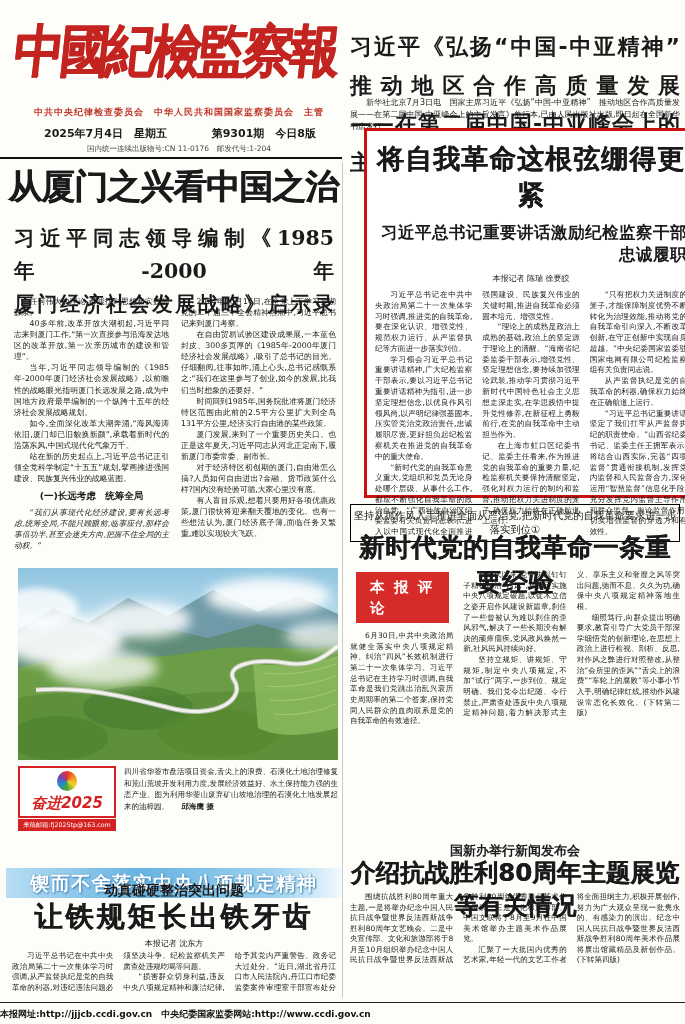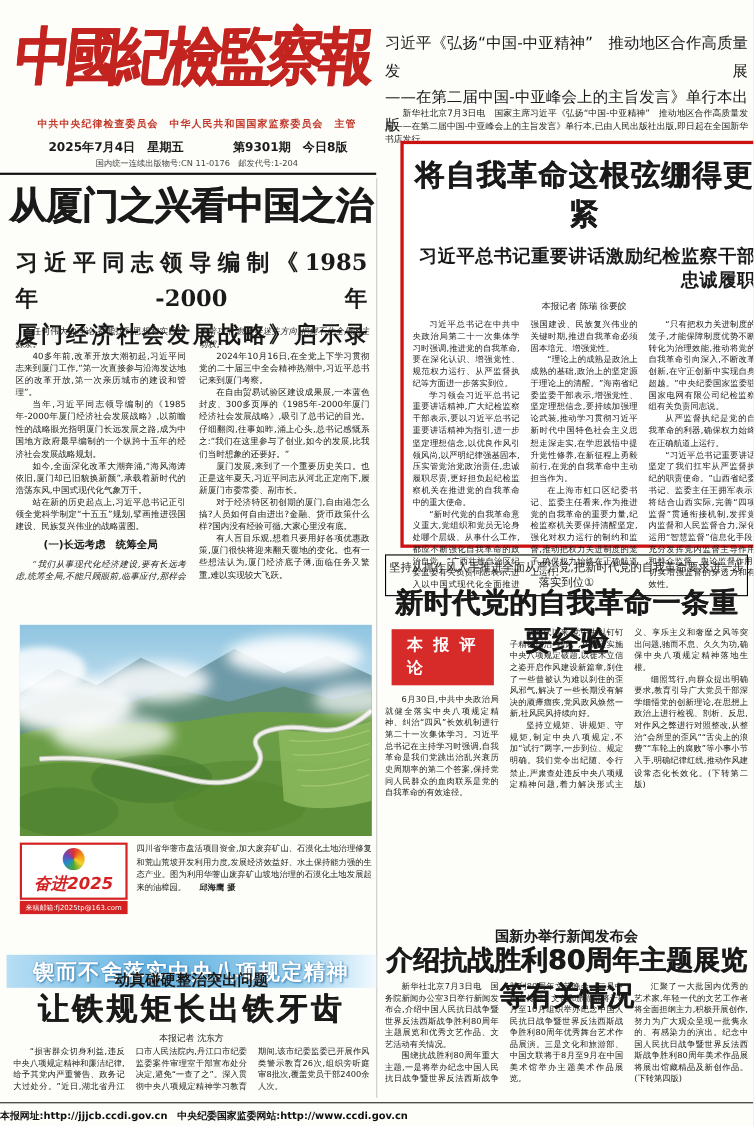--- a/index.html
+++ b/index.html
@@ -14,21 +14,21 @@
         text-shadow:1px 0 #c32420,0 1px #c32420;}
   .supervisor{left:14px;top:106px;width:330px;text-align:center;color:#c0392b;
         font-size:9px;font-weight:bold;letter-spacing:1px;}
   .daterow{left:44px;top:126px;width:272px;display:flex;justify-content:space-between;
         font-size:11px;font-weight:bold;}
   .pubcode{left:14px;top:144px;width:330px;text-align:center;font-size:7.5px;color:#444;}
   .rule-left{left:0;top:157px;width:342px;height:2px;background:#111;}
   .vdivider{left:342px;top:162px;width:1px;height:836px;background:#c9c9c9;}
 
   
-  .tr-headline{left:350px;top:28px;width:330px;font-size:14px;font-weight:400;line-height:1.75;}
+  .tr-headline{left:350px;top:28px;width:330px;font-size:22px;font-weight:700;line-height:1.75;}
   .tr-headline div{text-align:justify;text-align-last:justify;}
   .tr-body{left:350px;top:97px;width:330px;font-size:8px;line-height:1.5;text-align:justify;
         text-indent:2em;color:#222;}
 
   
   .featured{left:364px;top:128px;width:334px;height:370px;border:3px solid #cc1111;
         background:#fff;box-sizing:border-box;padding:4px 8px;}
   .f-title{font-size:27px;font-weight:900;text-align:center;letter-spacing:1px;margin-top:6px;
         text-shadow:0.6px 0 currentColor;}
   .f-subtitle{font-size:16.5px;font-weight:800;text-align:right;margin-top:9px;letter-spacing:0.5px;}
@@ -145,20 +145,21 @@
         <p>40多年前,改革开放大潮初起,习近平同志来到厦门工作,“第一次直接参与沿海发达地区的改革开放,第一次亲历城市的建设和管理”。</p>
         <p>当年,习近平同志领导编制的《1985年-2000年厦门经济社会发展战略》,以前瞻性的战略眼光指明厦门长远发展之路,成为中国地方政府最早编制的一个纵跨十五年的经济社会发展战略规划。</p>
         <p>如今,全面深化改革大潮奔涌,“海风海涛依旧,厦门却已旧貌换新颜”,承载着新时代的浩荡东风,中国式现代化气象万千。</p>
         <p>站在新的历史起点上,习近平总书记正引领全党科学制定“十五五”规划,擘画推进强国建设、民族复兴伟业的战略蓝图。</p>
       </div>
     <div class="section-head">(一)长远考虑　统筹全局</div>
     <p class="quote">“我们从事现代化经济建设,要有长远考虑,统筹全局,不能只顾眼前,临事应付,那样会事倍功半,甚至会迷失方向,把握不住全局的主动权。”</p>
     <div>
         <p>2024年10月16日,在全党上下学习贯彻党的二十届三中全会精神热潮中,习近平总书记来到厦门考察。</p>
         <p>在自由贸易试验区建设成果展,一本蓝色封皮、300多页厚的《1985年-2000年厦门经济社会发展战略》,吸引了总书记的目光。仔细翻阅,往事如昨,涌上心头,总书记感慨系之:“我们在这里参与了创业,如今的发展,比我们当时想象的还要好。”</p>
+        <p>时间回到1985年,国务院批准将厦门经济特区范围由此前的2.5平方公里扩大到全岛131平方公里,经济实行自由港的某些政策。</p>
         <p>厦门发展,来到了一个重要历史关口。也正是这年夏天,习近平同志从河北正定南下,履新厦门市委常委、副市长。</p>
         <p>对于经济特区初创期的厦门,自由港怎么搞?人员如何自由进出?金融、货币政策什么样?国内没有经验可循,大家心里没有底。</p>
         <p>有人盲目乐观,想着只要用好各项优惠政策,厦门很快将迎来翻天覆地的变化。也有一些想法认为,厦门经济底子薄,面临任务又繁重,难以实现较大飞跃。</p>
       </div>
   </div>
 
   <div class="abs photo">
     <svg width="320" height="192" viewBox="0 0 320 192">
       <defs>
         <linearGradient id="sky" x1="0" y1="0" x2="0" y2="1">
@@ -195,52 +196,52 @@
 
   <div class="abs caption">
     <div class="logo-box">
       <div class="logo-inner">
         <span class="pinwheel"></span>
         <span class="logo-text">奋进2025</span>
       </div>
       <div class="logo-email">来稿邮箱:fj2025tp@163.com</div>
     </div>
     <div class="caption-text">
-      <span>四川省华蓥市盘活项目资金,加大废弃矿山、石漠化土地治理修复和荒山荒坡开发利用力度,发展经济效益好、水土保持能力强的生态产业。图为利用华蓥山废弃矿山坡地治理的石漠化土地发展起来的油樟园。</span>
+      <span>四川省华蓥市盘活项目资金,舌尖上的浪费、石漠化土地治理修复和荒山荒坡开发利用力度,发展经济效益好、水土保持能力强的生态产业。图为利用华蓥山废弃矿山坡地治理的石漠化土地发展起来的油樟园。</span>
       <span class="credit">邱海鹰 摄</span>
     </div>
   </div>
 
   <div class="abs bluebar">
     <span>锲而不舍落实中央八项规定精神</span>
   </div>
 
   <div class="abs bl-kicker">动真碰硬整治突出问题</div>
   <div class="abs bl-headline">让铁规矩长出铁牙齿</div>
   <div class="abs bl-byline">本报记者 沈东方</div>
   <div class="abs bl-body body">
+      <p>习近平总书记在中共中央政治局第二十一次集体学习时强调,从严监督执纪是党的自我革命的利器,对违纪违法问题必须坚决斗争。纪检监察机关严肃查处违规吃喝等问题。</p>
       <p>“损害群众切身利益,违反中央八项规定精神和廉洁纪律,给予其党内严重警告、政务记大过处分。”近日,湖北省丹江口市人民法院内,丹江口市纪委监委案件审理室干部宣布处分决定,避免“一查了之”。深入贯彻中央八项规定精神学习教育期间,该市纪委监委已开展作风类警示教育26次,组织旁听庭审8批次,覆盖党员干部2400余人次。</p>
     </div>
 
   <div class="abs c-kicker">坚持从抓作风入手推进全面从严治党,把新时代党的自我革命要求进一步落实到位①</div>
   <div class="abs c-headline">新时代党的自我革命一条重要经验</div>
   <div class="abs c-body body">
     <div class="c-label">本报评论</div>
     <div>
         <p>6月30日,中共中央政治局就健全落实中央八项规定精神、纠治“四风”长效机制进行第二十一次集体学习。习近平总书记在主持学习时强调,自我革命是我们党跳出治乱兴衰历史周期率的第二个答案,保持党同人民群众的血肉联系是党的自我革命的有效途径。</p>
         <p>新时代以来,党中央以钉钉子精神纠治“四风”,从制定实施中央八项规定破题,以徙木立信之姿开启作风建设新篇章,刹住了一些曾被认为难以刹住的歪风邪气,解决了一些长期没有解决的顽瘴痼疾,党风政风焕然一新,社风民风持续向好。</p>
         <p>坚持立规矩、讲规矩、守规矩,制定中央八项规定,不加“试行”两字,一步到位、规定明确。我们党令出纪随、令行禁止,严肃查处违反中央八项规定精神问题,着力解决形式主义、享乐主义和奢靡之风等突出问题,驰而不息、久久为功,确保中央八项规定精神落地生根。</p>
         <p>细照笃行,向群众提出明确要求,教育引导广大党员干部深学细悟党的创新理论,在思想上政治上进行检视、剖析、反思,对作风之弊进行对照整改,从整治“会所里的歪风”“舌尖上的浪费”“车轮上的腐败”等小事小节入手,明确纪律红线,推动作风建设常态化长效化。(下转第二版)</p>
       </div>
   </div>
 
   <div class="abs br-kicker">国新办举行新闻发布会</div>
   <div class="abs br-headline">介绍抗战胜利80周年主题展览等有关情况</div>
   <div class="abs br-body body">
-      <p>新华社北京7月3日电　国务院新闻办公室3日举行新闻发布会,介绍中国人民抗日战争暨世界反法西斯战争胜利80周年主题展览和优秀文艺作品、文艺活动有关情况。</p>
       <p>围绕抗战胜利80周年重大主题,一是将举办纪念中国人民抗日战争暨世界反法西斯战争胜利80周年文艺晚会。二是中央宣传部、文化和旅游部将于8月至10月组织举办纪念中国人民抗日战争暨世界反法西斯战争胜利80周年优秀舞台艺术作品展演。三是文化和旅游部、中国文联将于8月至9月在中国美术馆举办主题美术作品展览。</p>
       <p>汇聚了一大批国内优秀的艺术家,年轻一代的文艺工作者将全面担纲主力,积极开展创作,努力为广大观众呈现一批隽永的、有感染力的演出。纪念中国人民抗日战争暨世界反法西斯战争胜利80周年美术作品展将展出馆藏精品及新创作品。(下转第四版)</p>
     </div>
 
   <div class="abs foot-rule"></div>
   <div class="abs footer">本报网址:http://jjjcb.ccdi.gov.cn　中央纪委国家监委网站:http://www.ccdi.gov.cn</div>
 
 </div>
 
 </body></html>

